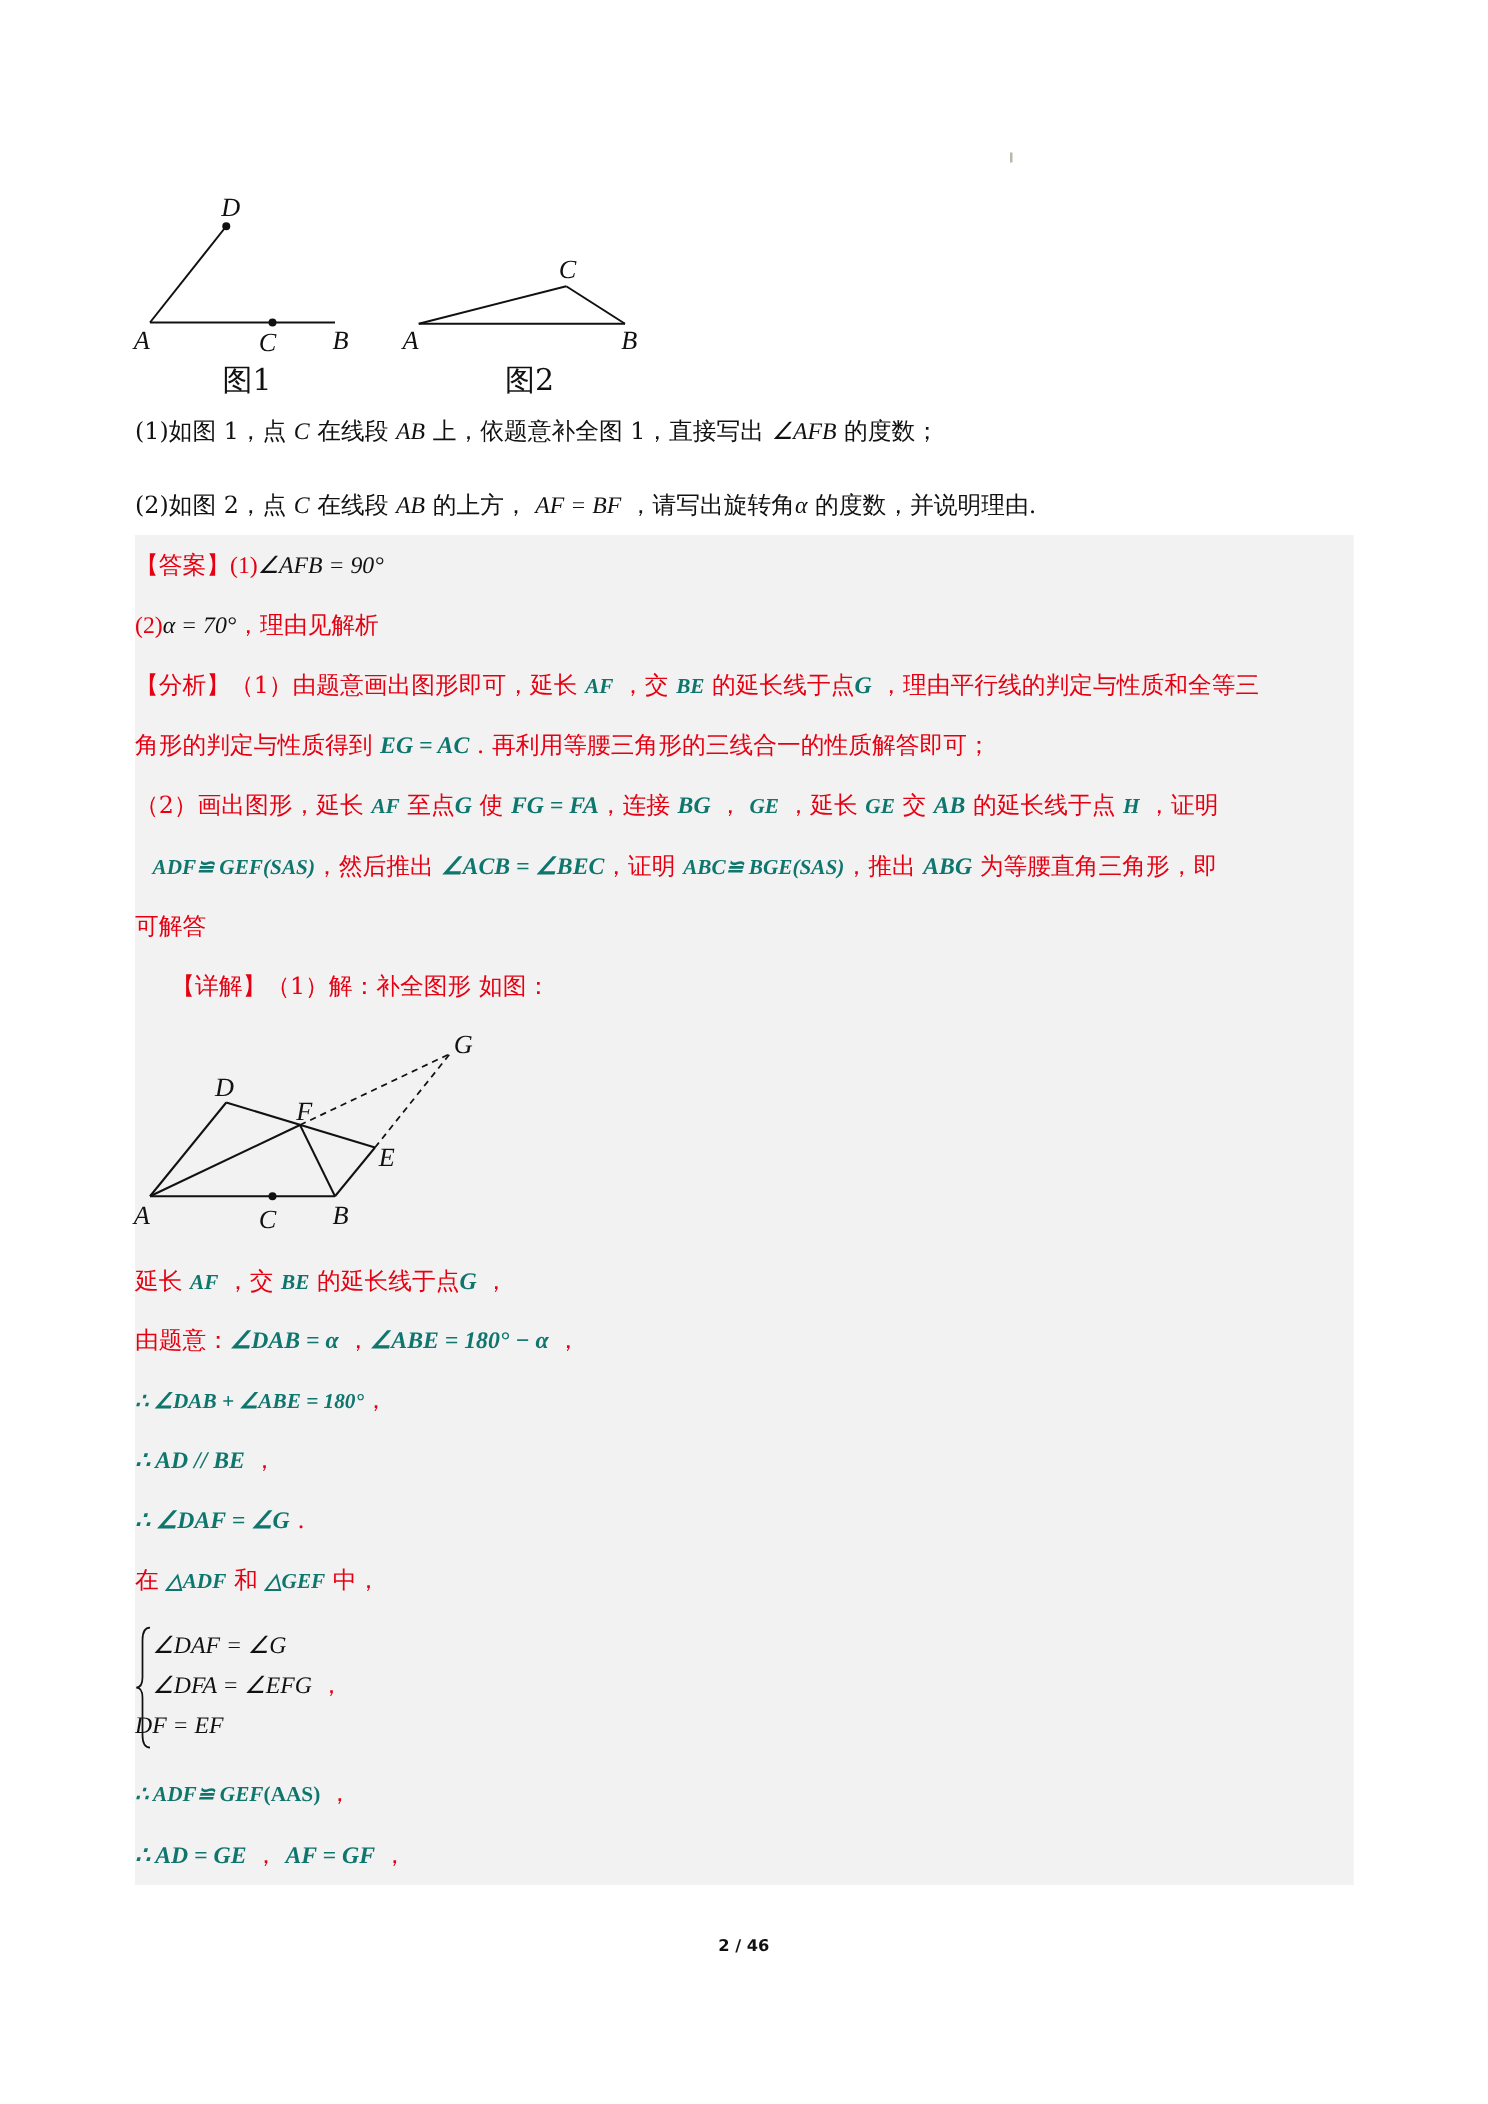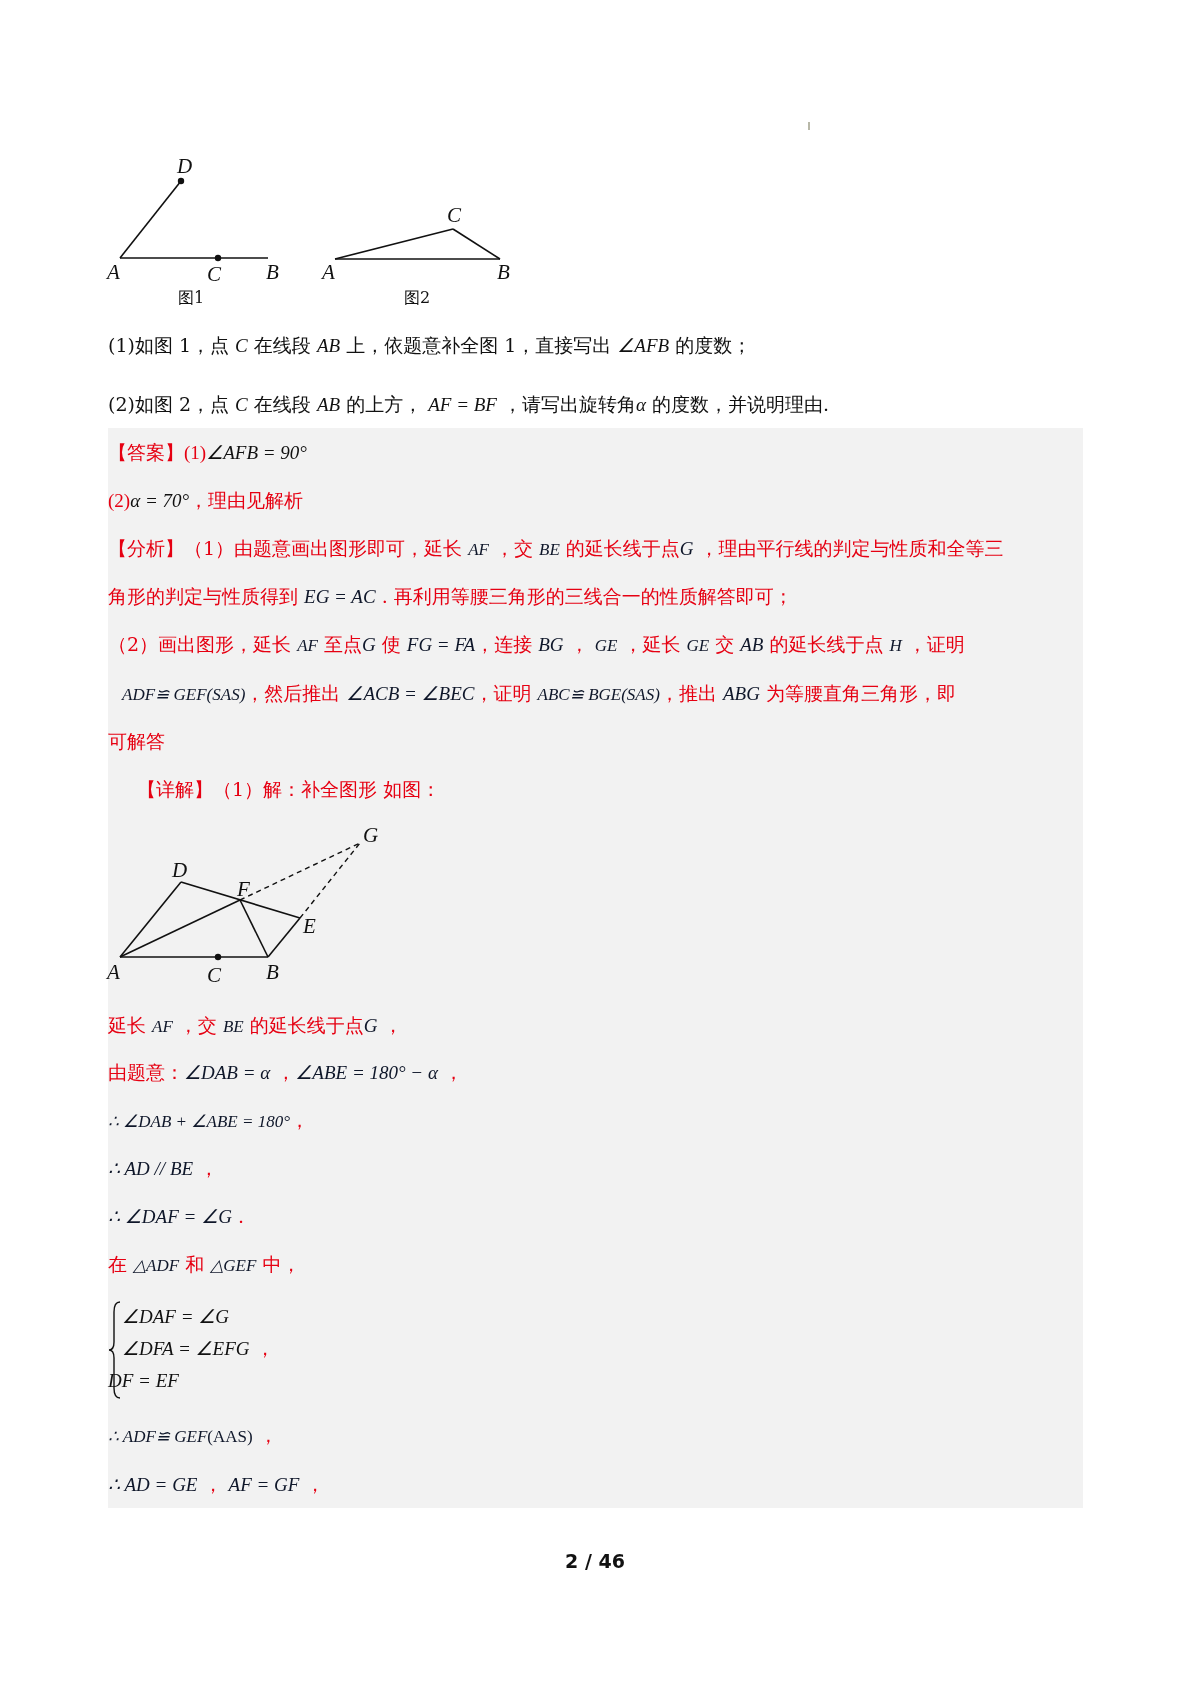--- a/index.html
+++ b/index.html
@@ -1,29 +1,29 @@
 <!DOCTYPE html>
 <html><head>
 <meta charset="utf-8">
 <style>
   html, body { margin:0; padding:0; background:#ffffff; }
   body { width:1190px; height:1683px; position:relative; overflow:hidden;
          font-family:"DejaVu Serif","Liberation Serif",serif; color:#111; }
   .line { position:absolute; left:108px; white-space:nowrap; font-size:19px; line-height:26px; }
   .red { color:#e60012; }
-  .blk { color:#0f172a; }
+  .blk { color:#0f766e;font-weight:bold; }
   .it { font-family:"Liberation Serif",serif; font-style:italic; }
   .rm { font-family:"Liberation Serif",serif; }
   .sm { font-size:17px; }
   .gray-box { position:absolute; left:108px; top:428px; width:975px; height:1080px; background:#f2f2f2; }
   .lbl { position:absolute; font-family:"Liberation Serif",serif; font-style:italic; font-size:21px; }
-  .cap { position:absolute; font-family:"DejaVu Serif",serif; font-size:16px; }
+  .cap { position:absolute; font-family:"DejaVu Serif",serif; font-size:24px; }
   .brace { position:absolute; left:108px; top:1300px; width:14px; height:100px; }
   .page-num { position:absolute; left:0; width:1190px; top:1550px; text-align:center;
-              font-family:"DejaVu Sans","Liberation Sans",sans-serif; font-weight:bold; font-size:19px; }
+              font-family:"DejaVu Sans","Liberation Sans",sans-serif; font-weight:bold; font-size:13px; }
   .mark { position:absolute; left:808px; top:122px; width:2px; height:8px; background:#b8b8a8; }
   svg { position:absolute; left:0; top:0; }
 </style>
 </head>
 <body>
 
 <div class="mark"></div>
 
 <svg width="1190" height="1683">
   <g stroke="#111" stroke-width="1.6" fill="none">

